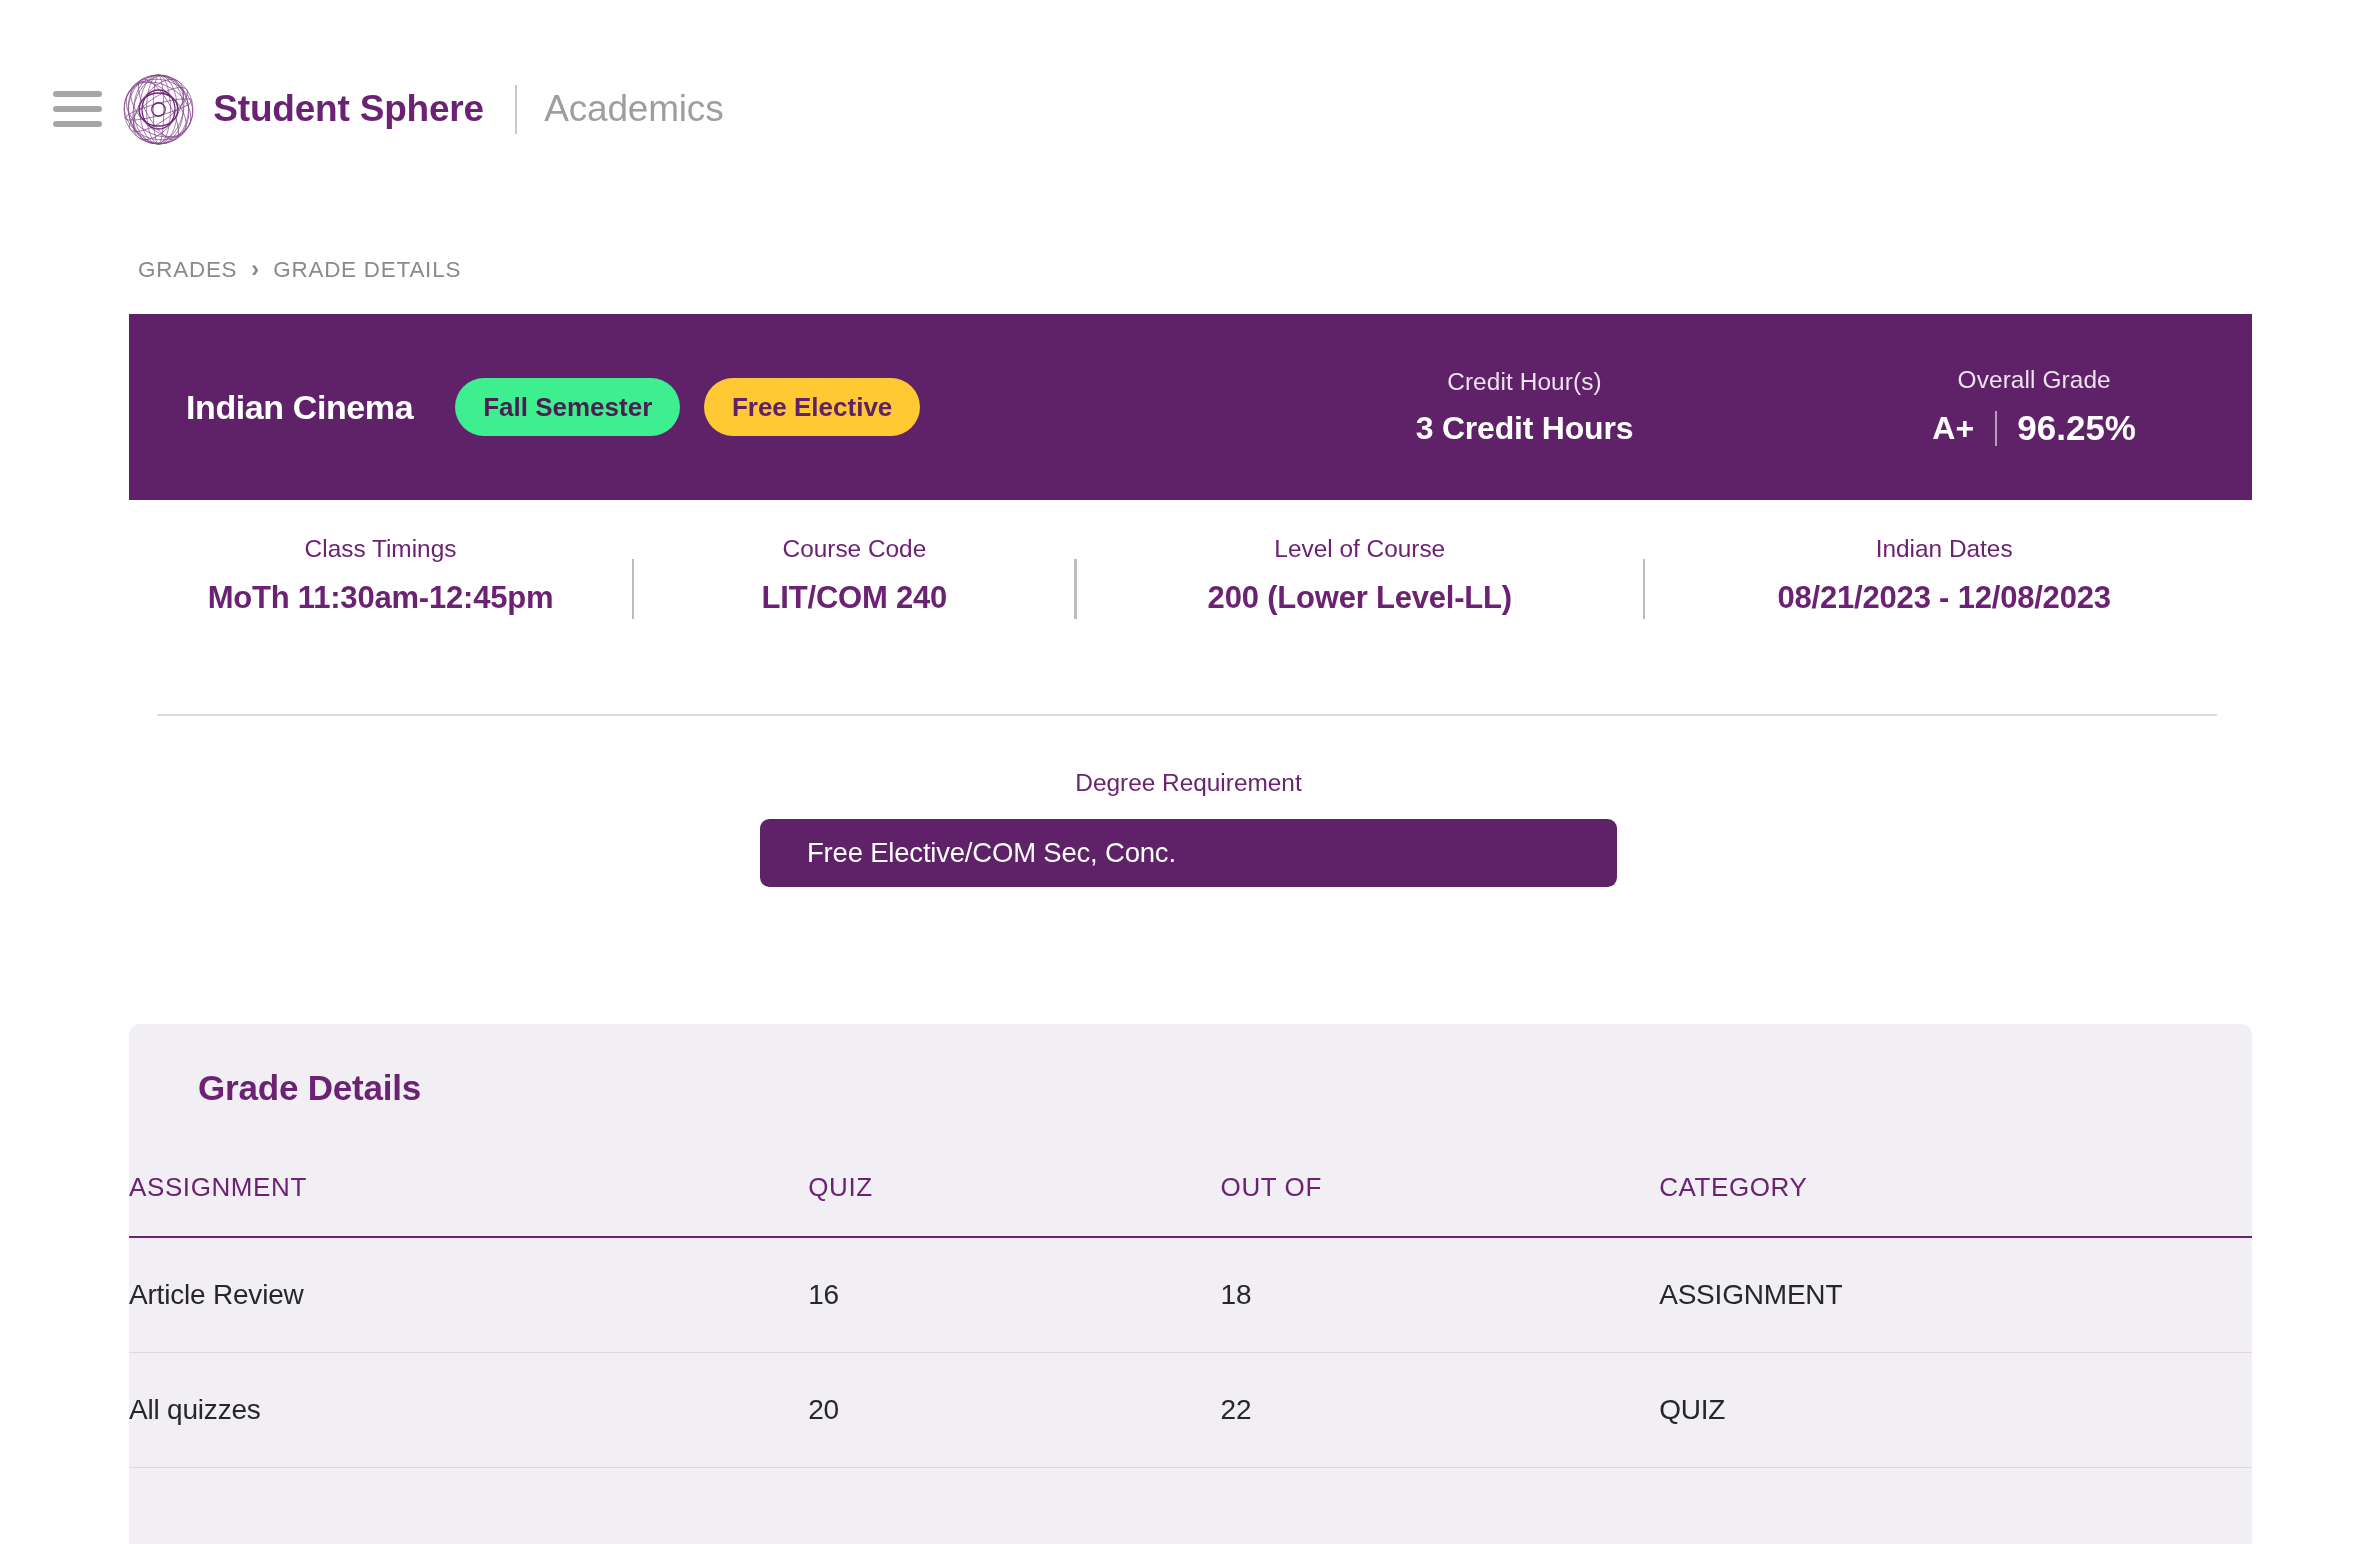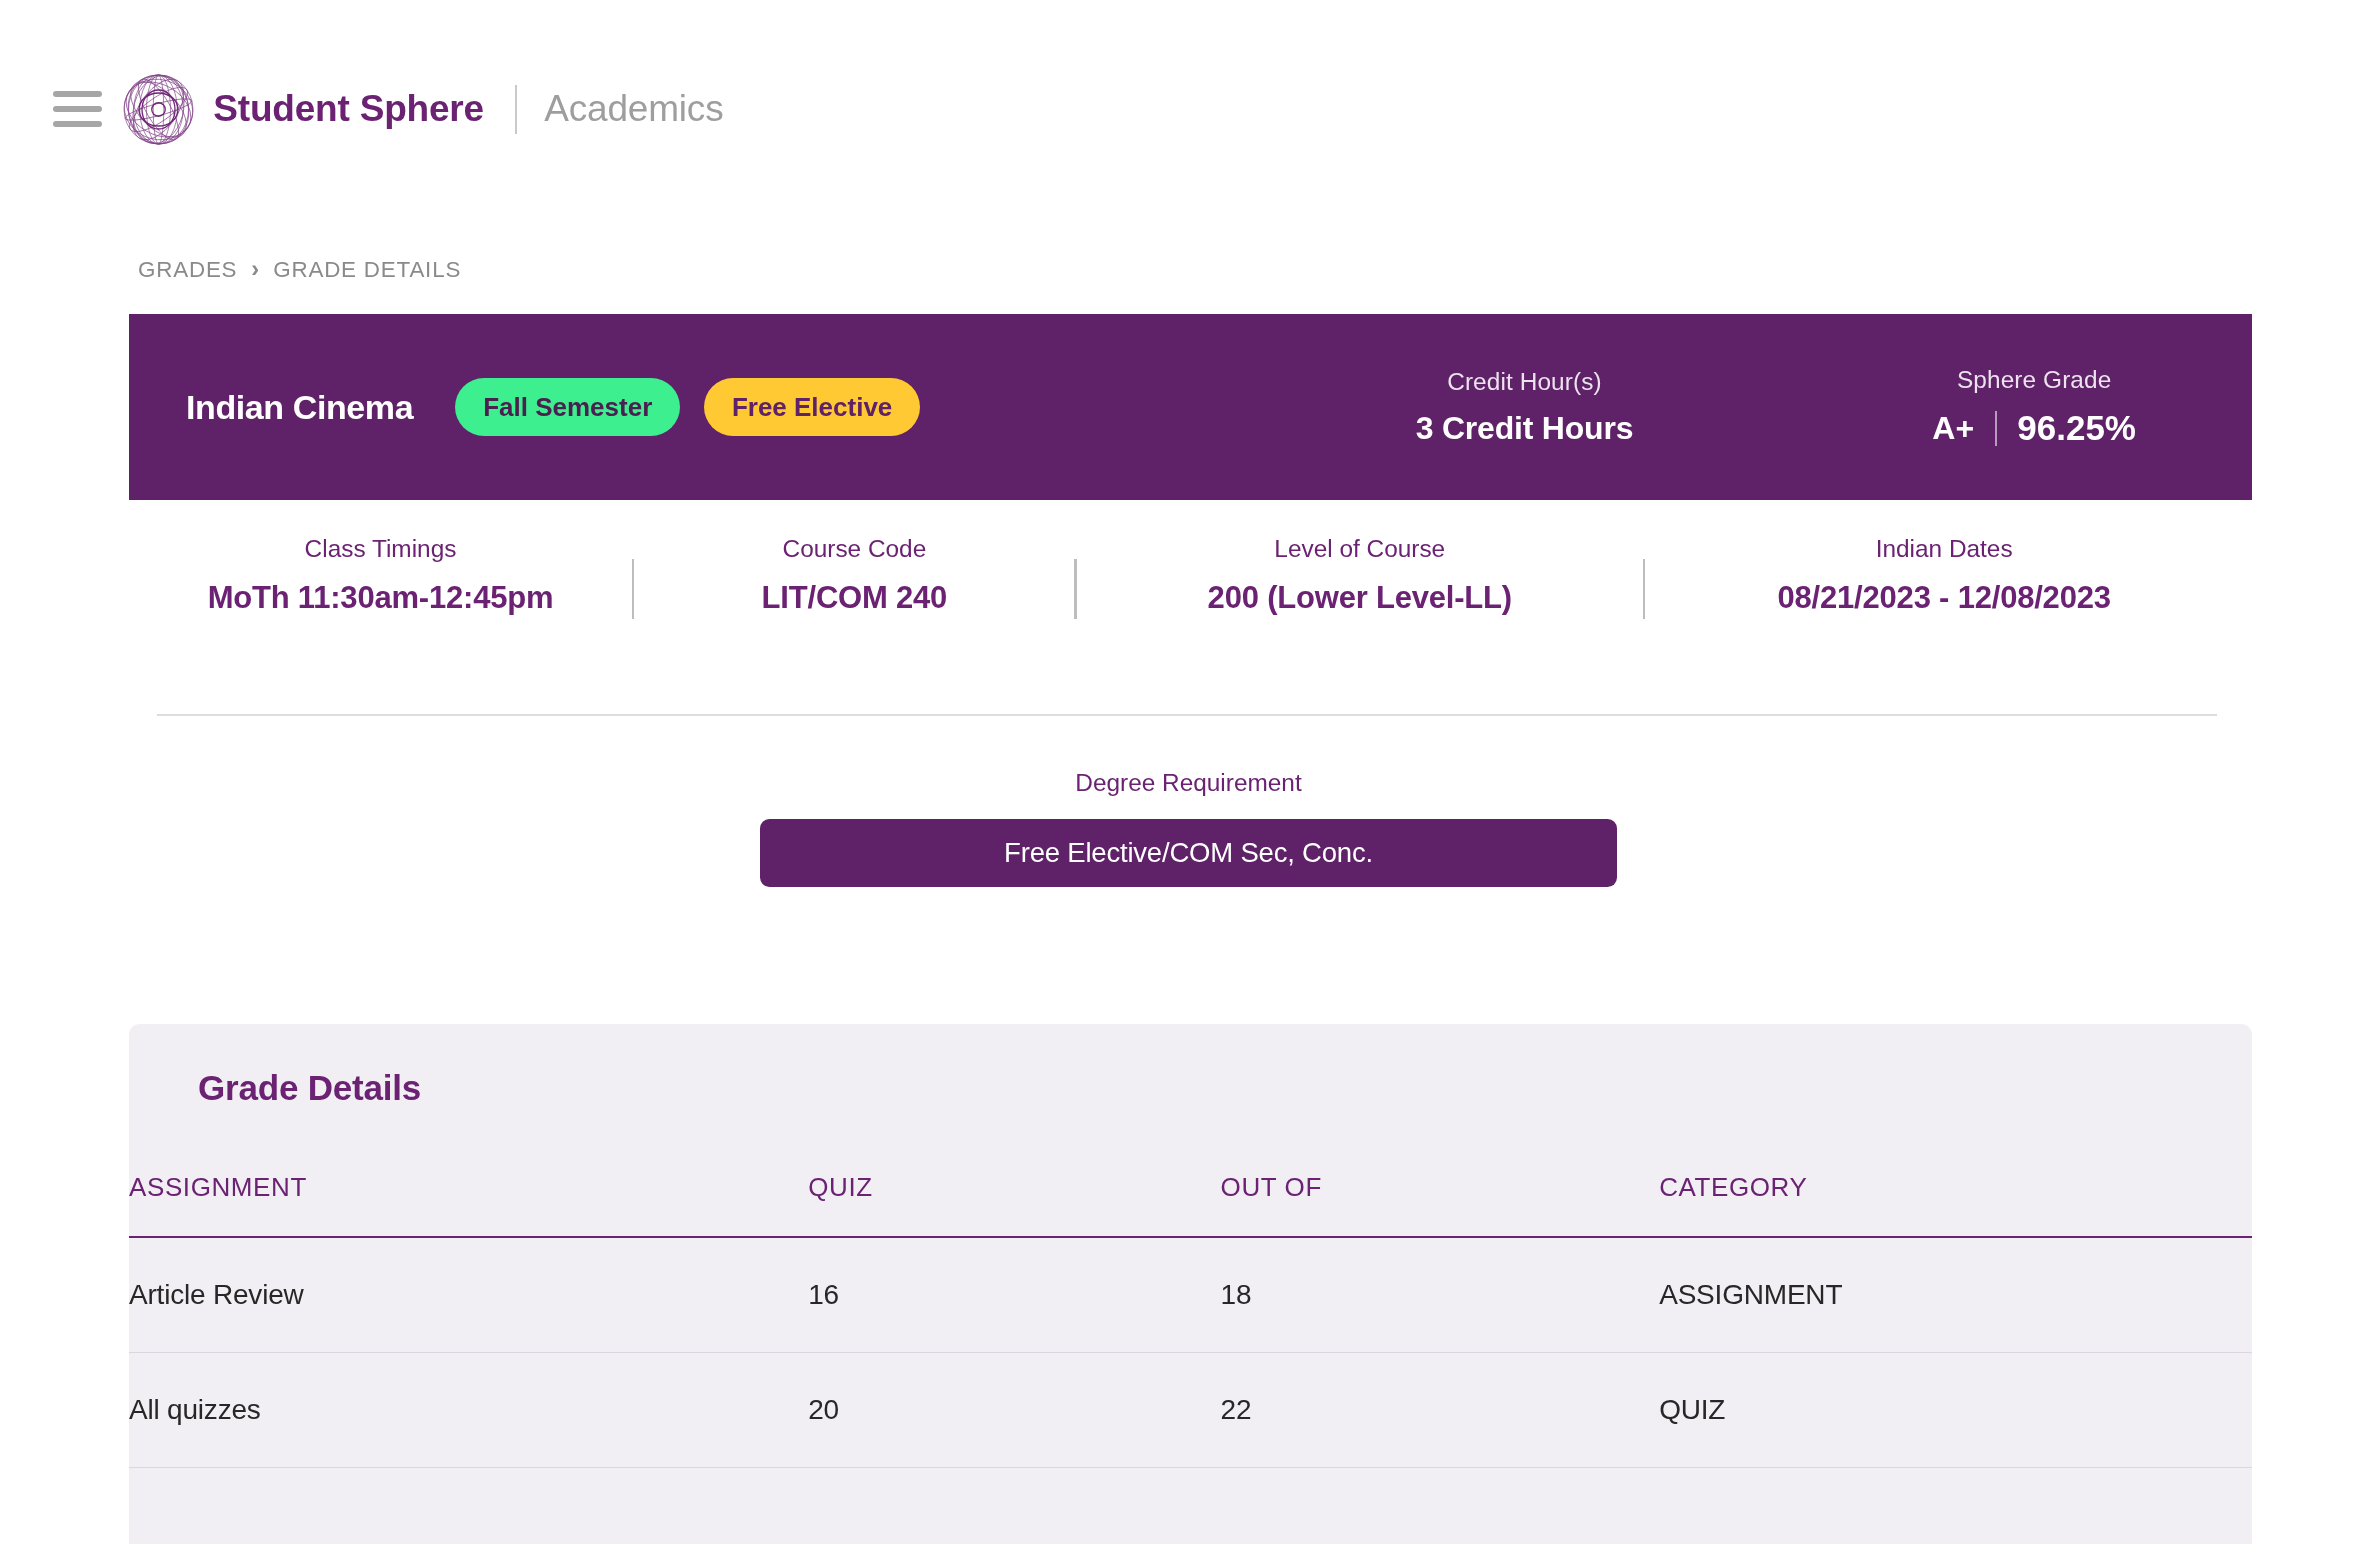--- a/index.html
+++ b/index.html
@@ -176,21 +176,20 @@
     color: #6b2273;
     margin-bottom: 22px;
   }
   .degree-chip {
     background: #5f2167;
     color: #ffffff;
     font-size: 27.5px;
     border-radius: 9.4px;
     padding: 18px 47px;
     min-width: 857px;
-    text-align: center;
     letter-spacing: -0.2px;
   }
 
   
   .grade-card {
     position: absolute;
     left: 129px; top: 1024px;
     width: 2123px; height: 520px;
     background: #f1eef4;
     border-radius: 11px 11px 0 0;
@@ -293,21 +292,21 @@
     <div class="pill yellow">Free Elective</div>
 
     <div class="banner-spacer"></div>
 
     <div class="banner-stat stat-credit">
       <div class="stat-label">Credit Hour(s)</div>
       <div class="stat-value">3 Credit Hours</div>
     </div>
 
     <div class="banner-stat stat-grade">
-      <div class="stat-label">Sphere Grade</div>
+      <div class="stat-label">Overall Grade</div>
       <div class="grade-row">
         <span class="grade-letter">A+</span>
         <span class="grade-divider"></span>
         <span class="grade-pct">96.25%</span>
       </div>
     </div>
   </div>
 
   <div class="info-row">
     <div class="info-cell cell-timings">

